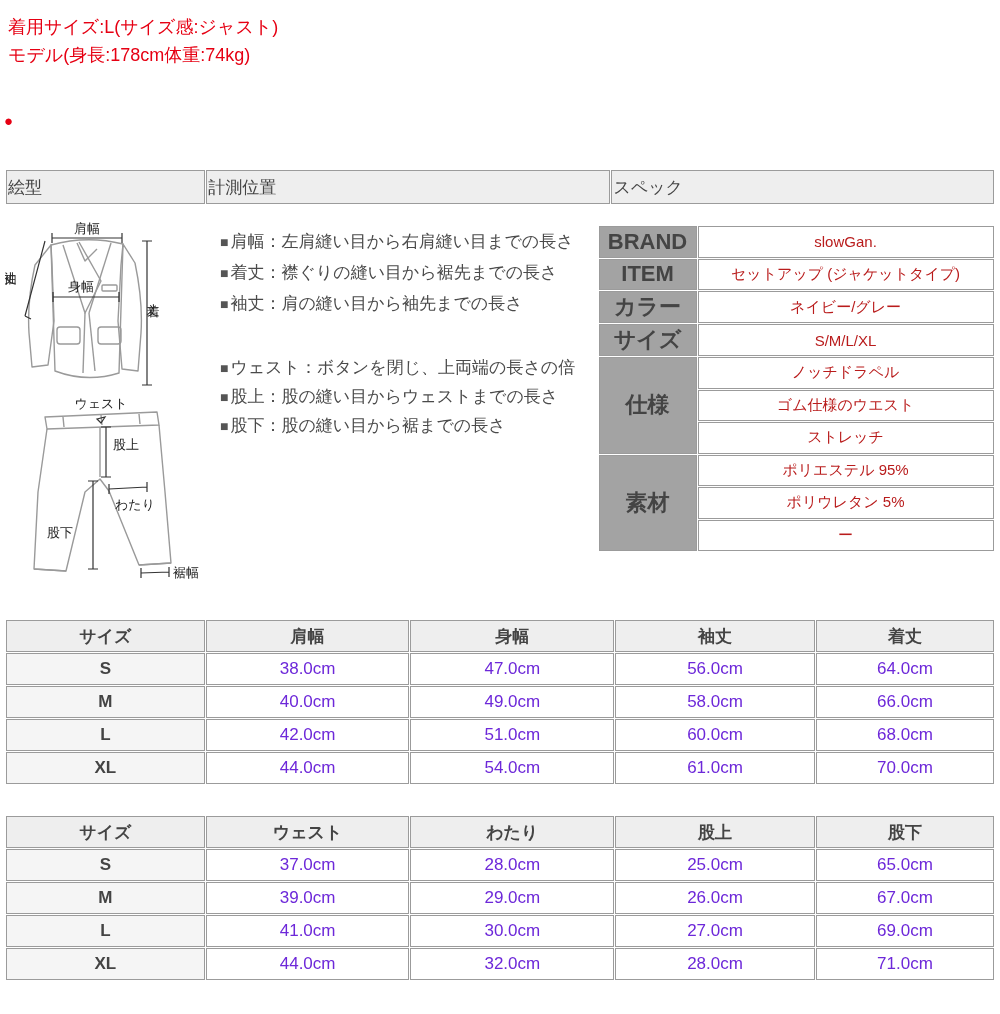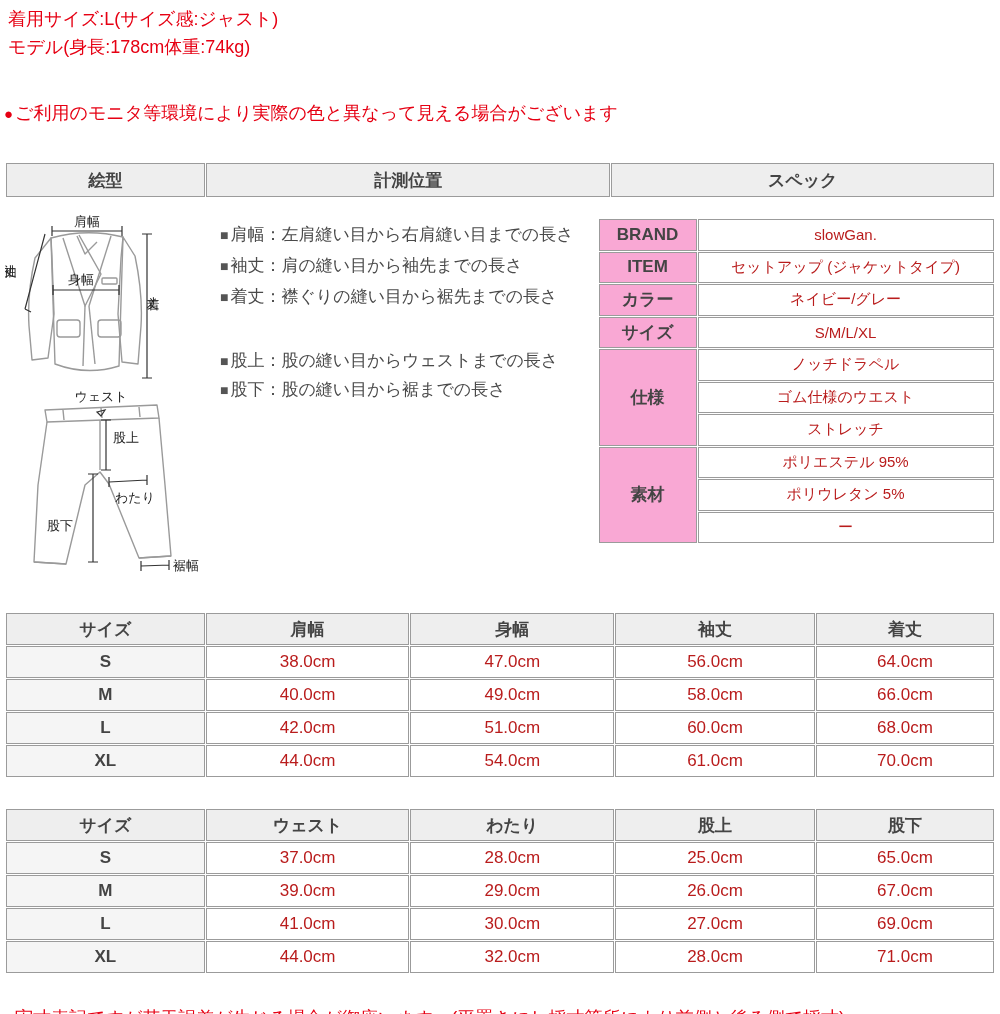--- a/index.html
+++ b/index.html
@@ -3,63 +3,63 @@
 <meta charset="utf-8">
 <style>
   * { box-sizing: border-box; }
   html, body { margin: 0; padding: 0; background: #ffffff; }
   body {
     width: 1000px; height: 1014px;
     font-family: "Liberation Sans", "DejaVu Sans", sans-serif;
     color: #333; overflow: hidden;
   }
   .red-note { color: #e60013; font-size: 18px; line-height: 28px; }
-  .top-notes { padding: 5px 0 0 8px; }
+  .top-notes { padding: 13px 0 0 8px; }
   .monitor-note { margin: 38px 0 0 4px; display: flex; align-items: baseline; }
   .dot { font-size: 15px; margin-right: 2px; }
 
   
   table.grid { border-collapse: separate; border-spacing: 1px; background: #fff; }
   table.grid th, table.grid td { border: 1px solid #9b9b9b; }
 
   .section-header { width: 990px; margin: 34px 5px 0 5px; }
   .section-header th {
-    background: #eeeeee; height: 34px; font-size: 17px; font-weight: bold; color: #444;
-    text-align: center;
+    background: #eeeeee; height: 34px; font-size: 17px; font-weight: normal; color: #444;
+    text-align: left;
   }
   .col-draw { width: 20.2%; } .col-pos { width: 41.0%; } .col-spec { width: 38.8%; }
 
   
   .content { display: flex; margin: 16px 5px 0 5px; }
   .diagrams { width: 205px; }
   .descriptions { width: 390px; padding: 6px 0 0 6px; }
   .desc-group { margin: 4px; padding: 0; list-style: none; }
   .desc-group li { font-size: 17px; line-height: 22px; margin-bottom: 9px; white-space: nowrap; color: #4a4a4a; }
   .desc-group.jacket { margin-bottom: 42px; }
   .desc-group.pants li { margin-bottom: 7px; }
   .sq { color: #555; font-size: 14px; margin-right: 2px; }
 
   
   .spec-wrap { width: 400px; padding-top: 4px; }
   .spec-table { width: 397px; }
   .spec-table th {
-    background: #f9a8d4; width: 98px; font-size: 17px; font-weight: bold; color: #444;
+    background: #a3a3a3; width: 98px; font-size: 22px; font-weight: bold; color: #444;
     text-align: center; padding: 0 2px;
   }
   .spec-table td {
     background: #fff; height: 31.5px; font-size: 15px; text-align: center; color: #b91c1c;
     white-space: nowrap; padding: 0 2px;
   }
 
   
   .size-table { width: 990px; margin: 30px 5px 0 5px; }
   .size-table th {
     background: #eeeeee; height: 32px; font-size: 17px; font-weight: bold; color: #444; text-align: center;
   }
-  .size-table td { background: #fff; height: 32px; font-size: 17px; text-align: center; color: #b91c1c; }
+  .size-table td { background: #fff; height: 32px; font-size: 17px; text-align: center; color: #6d28d9; }
   .size-table td.rowhead { background: #f5f5f5; font-weight: bold; color: #444; }
   .size-table .c0 { width: 20.2%; } .size-table .c1 { width: 20.7%; }
   .size-table .c2 { width: 20.7%; } .size-table .c3 { width: 20.3%; } .size-table .c4 { width: 18.1%; }
 
   .bottom-note { margin: 30px 0 0 4px; display: flex; align-items: baseline; }
 
   svg text { fill: #222; font-family: "Liberation Sans", "DejaVu Sans", sans-serif; }
   .garment { stroke: #9a9a9a; fill: none; stroke-width: 1.4; stroke-linejoin: round; }
   .mline { stroke: #333; fill: none; stroke-width: 1.2; }
   .vtext { writing-mode: vertical-rl; }
@@ -67,21 +67,20 @@
 </head>
 <body>
 
 <div class="top-notes">
   <div class="red-note">着用サイズ:L(サイズ感:ジャスト)</div>
   <div class="red-note">モデル(身長:178cm体重:74kg)</div>
 </div>
 
 <div class="monitor-note red-note">
   <span class="dot">●</span>
-  <span>ご利用のモニタ等環境により実際の色と異なって見える場合がございます</span>
 </div>
 
 <table class="grid section-header">
   <tbody>
       <tr>
     <th class="col-draw">絵型</th>
     <th class="col-pos">計測位置</th>
     <th class="col-spec">スペック</th>
   </tr>
 </tbody>
@@ -145,24 +144,25 @@
       <text x="55" y="140" font-size="13" text-anchor="middle">股下</text>
 
       <path class="mline" d="M136,176 L164,175 M136,171 L136,181 M164,170 L164,180"></path>
       <text x="168" y="180" font-size="13">裾幅</text>
     </svg>
   </div>
 
   <div class="descriptions">
     <ul class="desc-group jacket">
       <li><span class="sq">■</span><span>肩幅：左肩縫い目から右肩縫い目までの長さ</span></li>
+      <li><span class="sq">■</span><span>着丈：襟ぐりの縫い目から裾先までの長さ</span></li>
       <li><span class="sq">■</span><span>袖丈：肩の縫い目から袖先までの長さ</span></li>
-      <li><span class="sq">■</span><span>着丈：襟ぐりの縫い目から裾先までの長さ</span></li>
     </ul>
     <ul class="desc-group pants">
+      <li><span class="sq">■</span><span>ウェスト：ボタンを閉じ、上両端の長さの倍</span></li>
       <li><span class="sq">■</span><span>股上：股の縫い目からウェストまでの長さ</span></li>
       <li><span class="sq">■</span><span>股下：股の縫い目から裾までの長さ</span></li>
     </ul>
   </div>
 
   <div class="spec-wrap">
     <table class="grid spec-table">
       <tbody>
           <tr>
         <th>BRAND</th>

